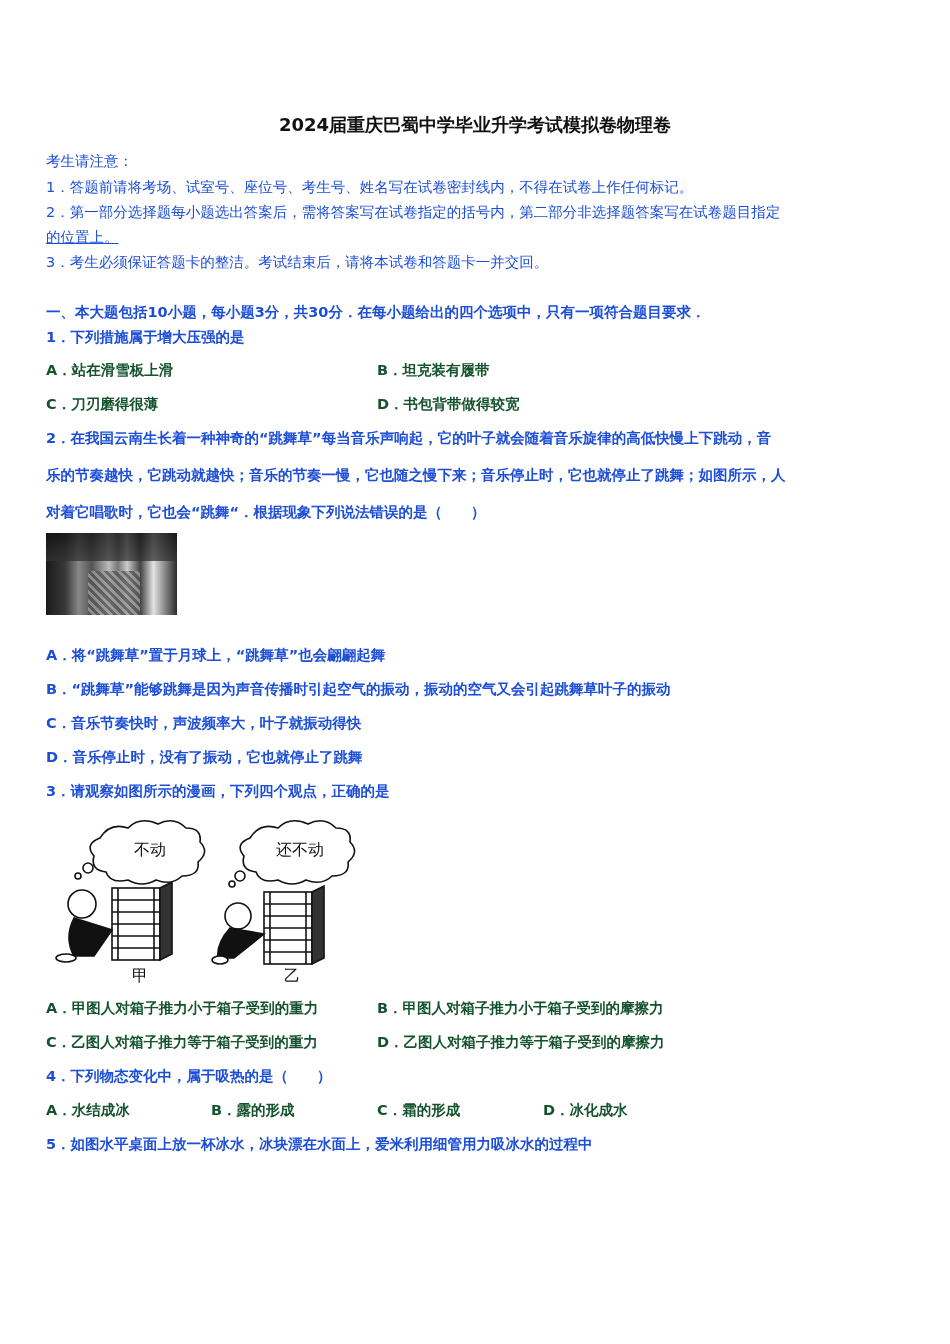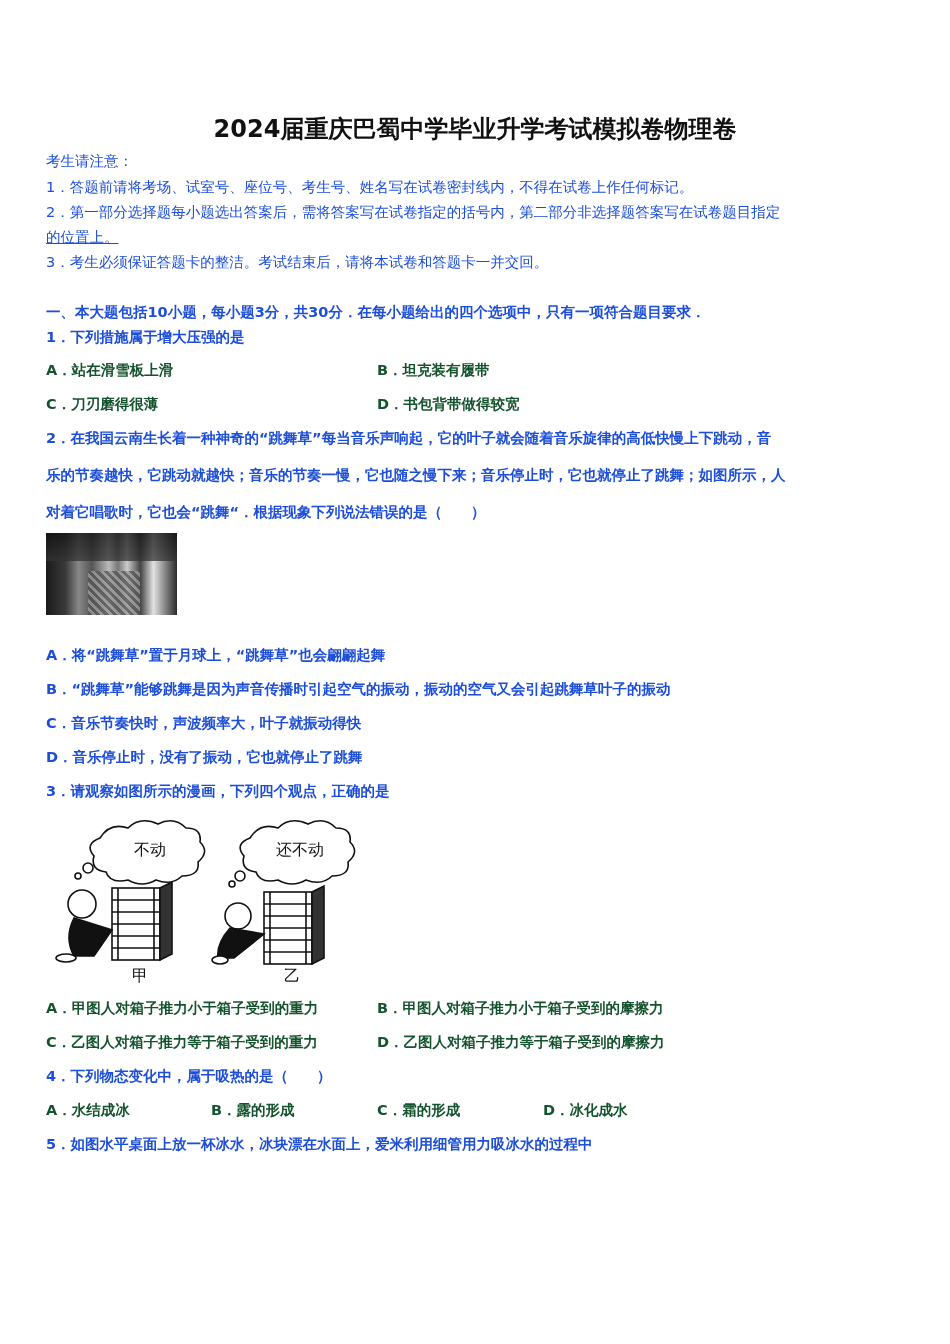--- a/index.html
+++ b/index.html
@@ -1,20 +1,20 @@
 <!DOCTYPE html>
 <html><head>
 <meta charset="utf-8">
 <style>
   html, body { margin:0; padding:0; background:#ffffff; }
   body { width:950px; height:1344px; position:relative; overflow:hidden;
          font-family:"DejaVu Sans", "Liberation Sans", sans-serif; color:#111; }
   .page { position:absolute; left:0; top:0; width:950px; height:1344px; }
   .title { position:absolute; left:0; width:950px; top:113px; text-align:center;
-           font-size:24px; font-weight:bold; letter-spacing:0px; }
+           font-size:18px; font-weight:bold; letter-spacing:0px; }
   .line { position:absolute; left:46px; font-size:14.5px; white-space:nowrap; font-weight:bold; color:#1d4ed8; }
   .opt { position:absolute; font-size:14.5px; white-space:nowrap; font-weight:bold; color:#14532d; }
   .u { text-decoration:underline; }
   .photo { position:absolute; left:46px; top:533px; width:131px; height:82px;
            background: linear-gradient(90deg,#1a1a1a 0%,#3a3a3a 15%,#888 25%,#555 35%,#bbb 48%,#777 55%,#ccc 62%,#444 72%,#e2e2e2 82%,#2a2a2a 100%); }
   .photo .sky { position:absolute; left:0; top:0; width:100%; height:28px; background:linear-gradient(180deg,#111,#333); opacity:.75; }
   .photo .plant { position:absolute; left:42px; top:38px; width:52px; height:44px;
                   background:repeating-linear-gradient(45deg,#555 0 3px,#999 3px 6px); opacity:.8; }
   .comic { position:absolute; left:48px; top:818px; width:340px; height:165px; }
   .cap { position:absolute; font-size:16px; }

